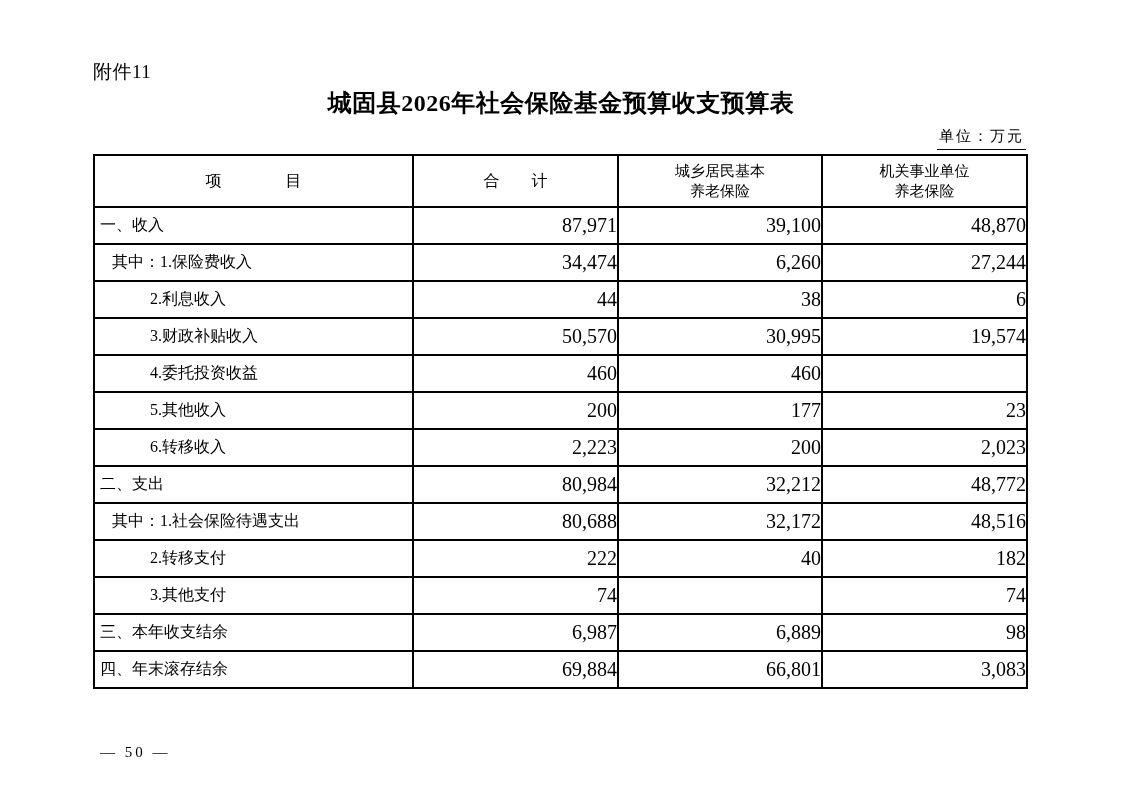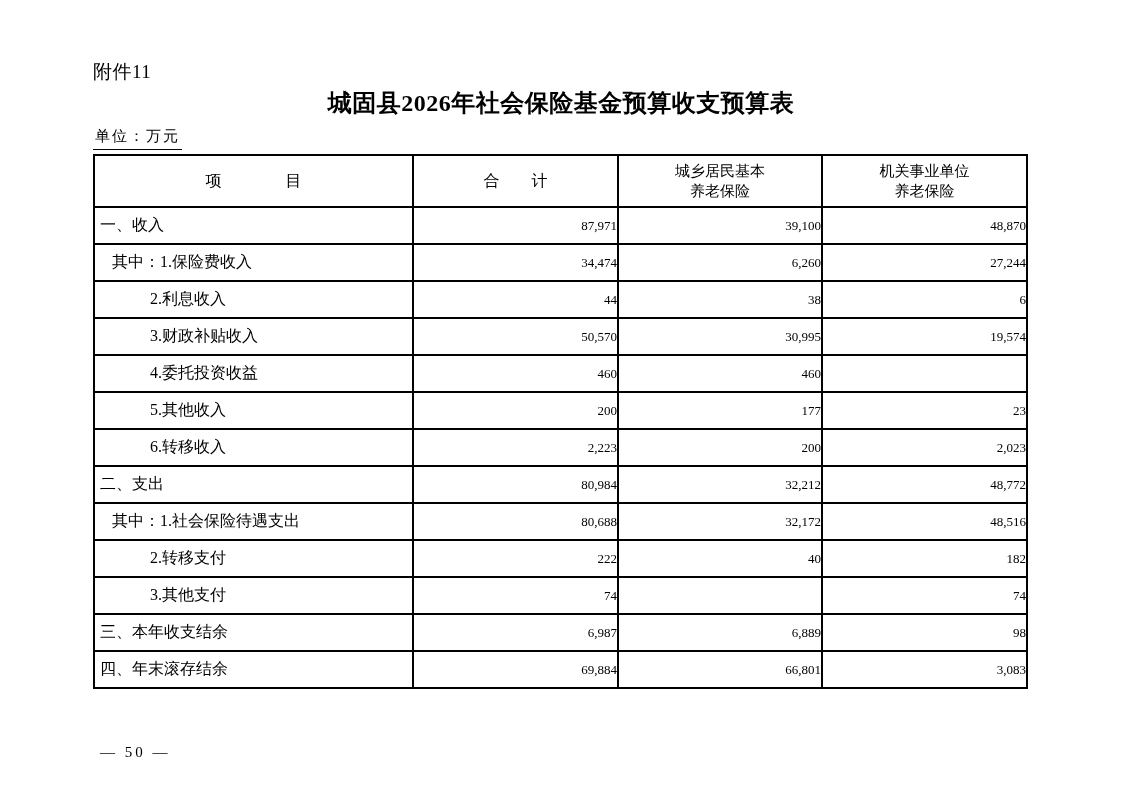--- a/index.html
+++ b/index.html
@@ -31,20 +31,21 @@
     text-align: center;
     font-size: 24px;
     font-weight: bold;
     letter-spacing: 0.5px;
   }
   .unit-row {
     position: absolute;
     left: 93px;
     top: 127px;
     width: 933px;
+    text-align: right;
     font-size: 15px;
   }
   .unit-row .underlined {
     display: inline-block;
     border-bottom: 1.5px solid #000;
     padding: 0 2px 3px 2px;
     letter-spacing: 2px;
   }
   table.budget-table {
     position: absolute;
@@ -79,21 +80,21 @@
   td.label-cell {
     text-align: left;
     font-size: 16px;
   }
   td.label-cell.ind0 { padding-left: 5px; }
   td.label-cell.ind1 { padding-left: 17px; }
   td.label-cell.ind2 { padding-left: 55px; margin-left: 48px; }
   td.num-cell {
     text-align: right;
     padding-right: 10px;
-    font-size: 13px;
+    font-size: 20px;
   }
   .page-number {
     position: absolute;
     left: 76px;
     top: 744px;
     font-size: 15px;
     letter-spacing: 3px;
     margin-left: 24px;
   }
 </style>

